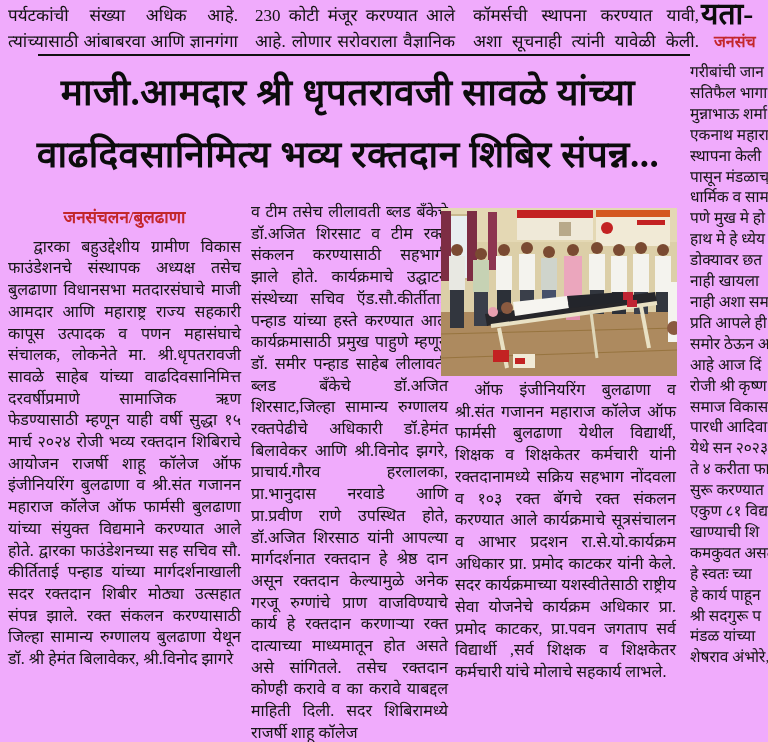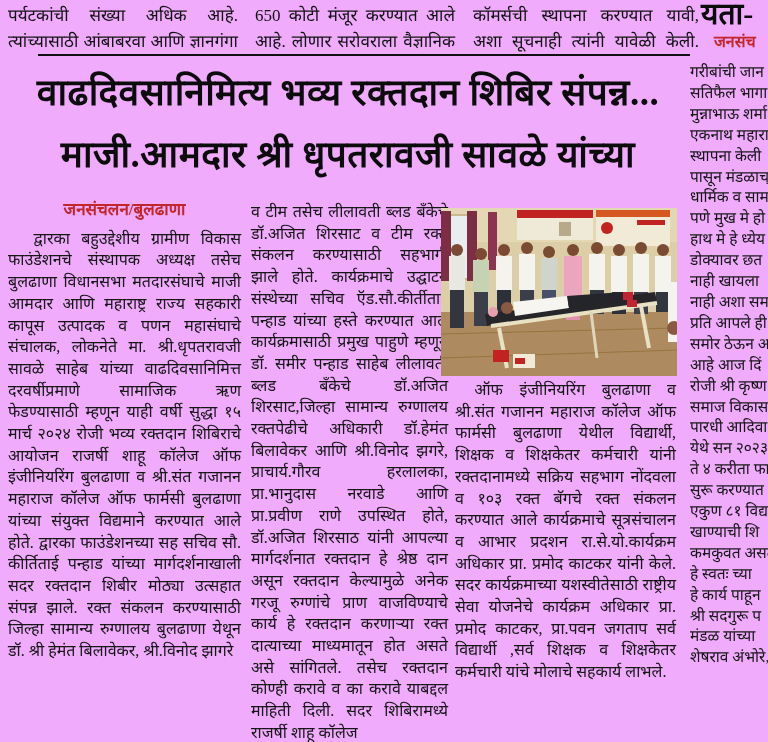--- a/index.html
+++ b/index.html
@@ -18,46 +18,46 @@
   .headline { position:absolute; left:22px; top:62px; width:652px; text-align:center;
     font-weight:700; font-size:37px; line-height:62px; color:#0c0c0c; letter-spacing:0.5px; }
   
   .col { position:absolute; font-size:16px; line-height:21.7px; text-align:justify; color:#161616; }
   .col p { margin:0; }
   .col1 { left:8px;   top:199px; width:233px; }
   .col2 { left:251px; top:201px; width:197px; height:494px; }
   .col3 { left:455px; top:379px; width:221px; }
   .col1 p { text-indent:1.6em; }
   .col3 p { text-indent:1.2em; }
-  .byline { text-align:center; font-weight:700; font-size:17px; color:#c3272b; margin:0 0 7px 0; }
+  .byline { text-align:center; font-weight:700; font-size:17px; color:#c3272b; margin:8px 0 7px 0; }
   
   .photo { position:absolute; left:441px; top:208px; width:236px; height:168px; overflow:hidden; }
   
   .rc-head { position:absolute; left:701px; top:-8px; font-weight:700; font-size:30px;
     white-space:nowrap; color:#0c0c0c; }
   .rc-byline { position:absolute; left:714px; top:30px; font-weight:700; font-size:16px;
     color:#c3272b; white-space:nowrap; }
   .rc-lines { position:absolute; left:690px; top:62px; width:90px; font-size:15.5px;
     color:#161616; }
   .rc-line { white-space:nowrap; line-height:20.9px; }
 </style>
 </head>
 <body>
 
 <div class="page">
 
   <div class="strip-col c1">पर्यटकांची संख्या अधिक आहे. त्यांच्यासाठी आंबाबरवा आणि ज्ञानगंगा</div>
-  <div class="strip-col c2">650 कोटी मंजूर करण्यात आले आहे. लोणार सरोवराला वैज्ञानिक</div>
+  <div class="strip-col c2">230 कोटी मंजूर करण्यात आले आहे. लोणार सरोवराला वैज्ञानिक</div>
   <div class="strip-col c3">कॉमर्सची स्थापना करण्यात यावी, अशा सूचनाही त्यांनी यावेळी केली.</div>
 
   <div class="head-rule"></div>
 
   <div class="headline">
+    <div>माजी.आमदार श्री धृपतरावजी सावळे यांच्या</div>
     <div>वाढदिवसानिमित्य भव्य रक्तदान शिबिर संपन्न...</div>
-    <div>माजी.आमदार श्री धृपतरावजी सावळे यांच्या</div>
   </div>
 
   <div class="col col1">
     <div class="byline">जनसंचलन/बुलढाणा</div>
     <p>द्वारका बहुउद्देशीय ग्रामीण विकास फाउंडेशनचे संस्थापक अध्यक्ष तसेच बुलढाणा विधानसभा मतदारसंघाचे माजी आमदार आणि महाराष्ट्र राज्य सहकारी कापूस उत्पादक व पणन महासंघाचे संचालक, लोकनेते मा. श्री.धृपतरावजी सावळे साहेब यांच्या वाढदिवसानिमित्त दरवर्षीप्रमाणे सामाजिक ऋण फेडण्यासाठी म्हणून याही वर्षी सुद्धा १५ मार्च २०२४ रोजी भव्य रक्तदान शिबिराचे आयोजन राजर्षी शाहू कॉलेज ऑफ इंजीनियरिंग बुलढाणा व श्री.संत गजानन महाराज कॉलेज ऑफ फार्मसी बुलढाणा यांच्या संयुक्त विद्यमाने करण्यात आले होते. द्वारका फाउंडेशनच्या सह सचिव सौ. कीर्तिताई पन्हाड यांच्या मार्गदर्शनाखाली सदर रक्तदान शिबीर मोठ्या उत्सहात संपन्न झाले. रक्त संकलन करण्यासाठी जिल्हा सामान्य रुग्णालय बुलढाणा येथून डॉ. श्री हेमंत बिलावेकर, श्री.विनोद झागरे</p>
   </div>
 
   <div class="col col2">
     <p>व टीम तसेच लीलावती ब्लड बँकेचे डॉ.अजित शिरसाट व टीम रक्त संकलन करण्यासाठी सहभागी झाले होते. कार्यक्रमाचे उद्घाटन संस्थेच्या सचिव ऍड.सौ.कीर्तीताई पन्हाड यांच्या हस्ते करण्यात आले कार्यक्रमासाठी प्रमुख पाहुणे म्हणून डॉ. समीर पन्हाड साहेब लीलावती ब्लड बँकेचे डॉ.अजित शिरसाट,जिल्हा सामान्य रुग्णालय रक्तपेढीचे अधिकारी डॉ.हेमंत बिलावेकर आणि श्री.विनोद झगरे, प्राचार्य.गौरव हरलालका, प्रा.भानुदास नरवाडे आणि प्रा.प्रवीण राणे उपस्थित होते, डॉ.अजित शिरसाठ यांनी आपल्या मार्गदर्शनात रक्तदान हे श्रेष्ठ दान असून रक्तदान केल्यामुळे अनेक गरजू रुग्णांचे प्राण वाजविण्याचे कार्य हे रक्तदान करणाऱ्या रक्त दात्याच्या माध्यमातून होत असते असे सांगितले. तसेच रक्तदान कोण्ही करावे व का करावे याबद्दल माहिती दिली. सदर शिबिरामध्ये राजर्षी शाहू कॉलेज</p>
   </div>

